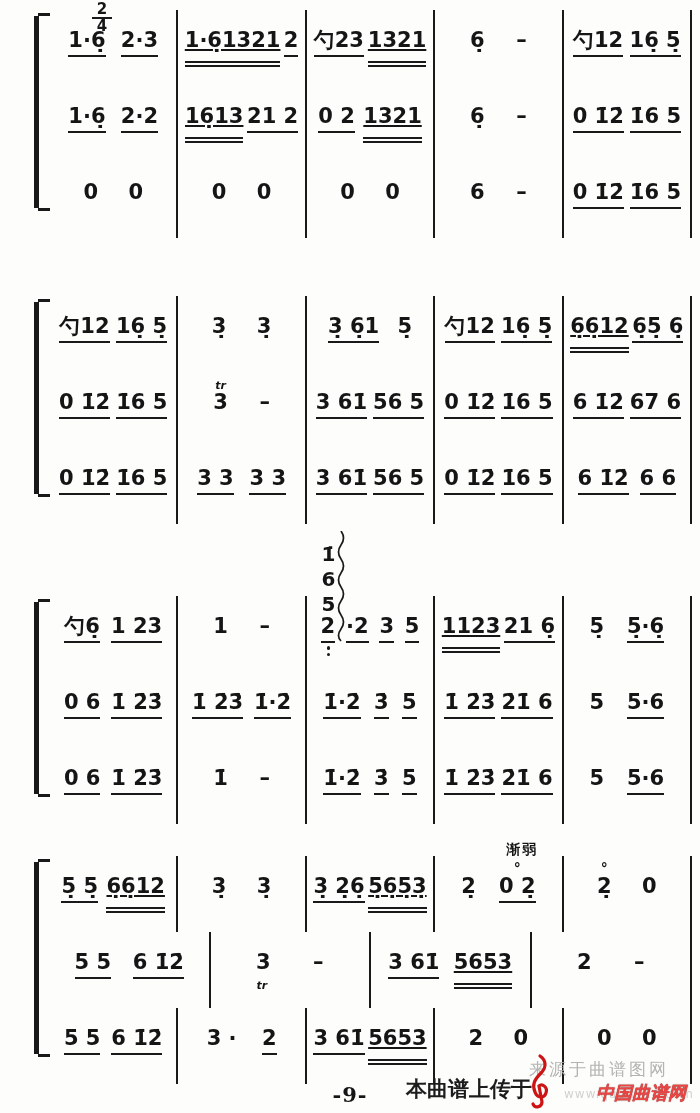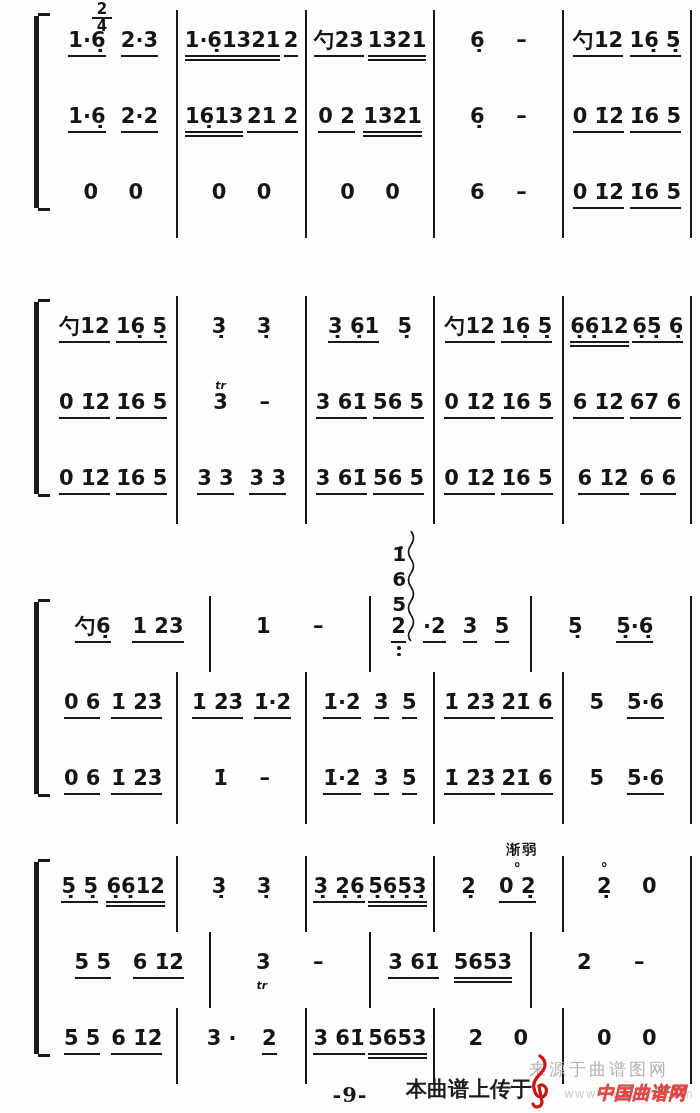--- a/index.html
+++ b/index.html
@@ -24,21 +24,21 @@
     flex:1 1 0;position:relative;height:56px;
     display:flex;align-items:baseline;justify-content:space-evenly;
     padding:20px 3px 0 3px;border-right:2px solid #191919;
   }
   .group{position:relative;white-space:pre;}
   .gtext{
     font-size:21px;font-weight:bold;line-height:1;white-space:pre;
     display:inline-block;padding-bottom:4px;
   }
   .u1{border-bottom:2.2px solid #191919;}
-  .u2{border-bottom:6px double #191919;padding-bottom:4px;}
+  .u2{border-bottom:6px double #191919;padding-bottom:10px;text-decoration:underline;}
   .above{position:absolute;bottom:calc(100% + 1px);left:50%;transform:translateX(-50%);line-height:1;}
   .trm{font-size:11px;font-weight:bold;font-style:italic;}
   .circ{font-size:14px;font-weight:bold;}
   .below{position:absolute;top:calc(100% + 3px);left:40%;transform:translateX(-50%);line-height:1;}
   .ann{
     position:absolute;bottom:calc(100% + 17px);left:55%;transform:translateX(-40%);
     font-size:14px;font-weight:bold;white-space:nowrap;letter-spacing:2px;
   }
   .timesig{position:absolute;left:58px;top:-8px;width:20px;text-align:center;font-weight:bold;line-height:1;}
   .timesig .num{display:block;font-size:15px;}
@@ -235,20 +235,24 @@
           <span class="group"><span class="gtext">1</span></span>
           <span class="group"><span class="gtext">–</span></span>
         </div>
         <div class="measure">
           <span class="group"><span class="chordwrap"><span class="chordbase">2</span><span class="chordstack"><span>1̇</span><span>6</span><span>5</span></span><span class="wavy"><svg width="10" height="112" viewBox="0 0 10 112">
                   <path d="M5 0 Q10 7 5 14 T5 28 T5 42 T5 56 T5 70 T5 84 T5 98 T5 110" stroke="#191919" stroke-width="1.7" fill="none"></path>
                 </svg></span><span class="bdots"><i></i><i></i></span></span></span>
           <span class="group"><span class="gtext u1">·2</span></span>
           <span class="group"><span class="gtext u1">3</span></span>
           <span class="group"><span class="gtext u1">5</span></span>
+        </div>
+        <div class="measure">
+          <span class="group"><span class="gtext u2">1123</span></span>
+          <span class="group"><span class="gtext u1">21 6̣</span></span>
         </div>
         <div class="measure">
           <span class="group"><span class="gtext">5̣</span></span>
           <span class="group"><span class="gtext u1">5̣·6̣</span></span>
         </div>
       </div>
       <div class="row">
         <div class="measure">
           <span class="group"><span class="gtext u1">0 6</span></span>
           <span class="group"><span class="gtext u1">1̇ 2̇3̇</span></span>

